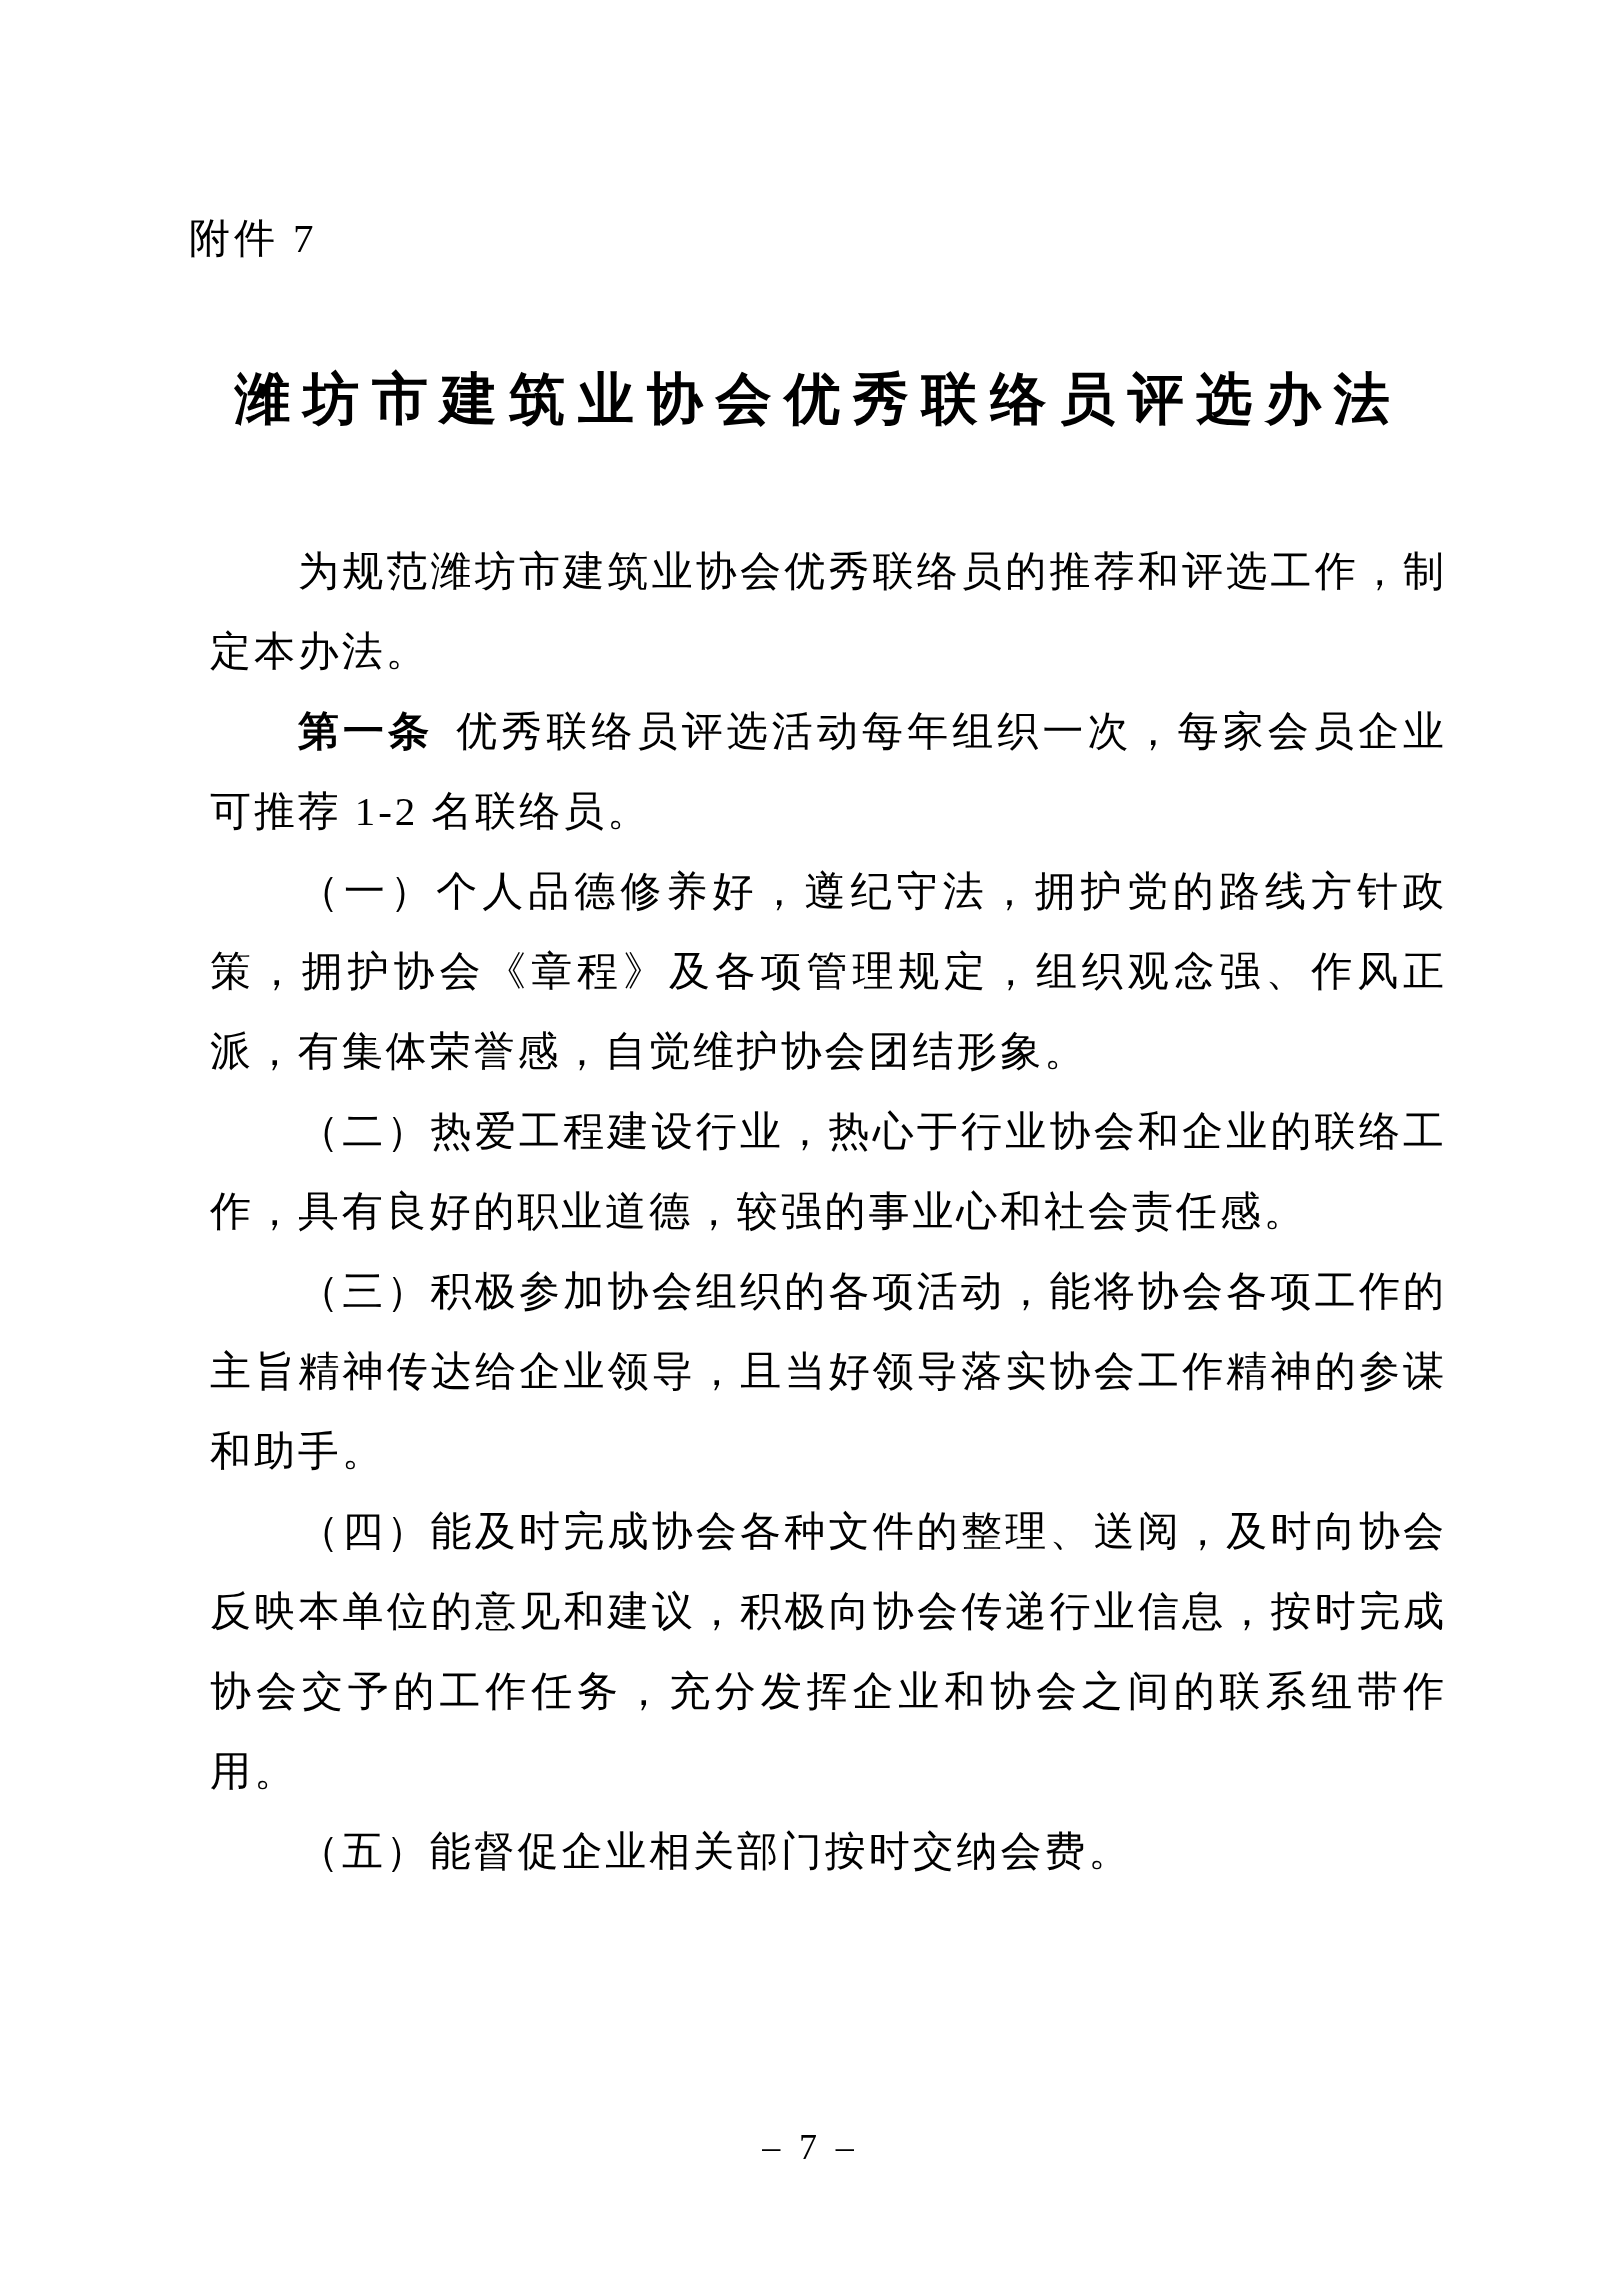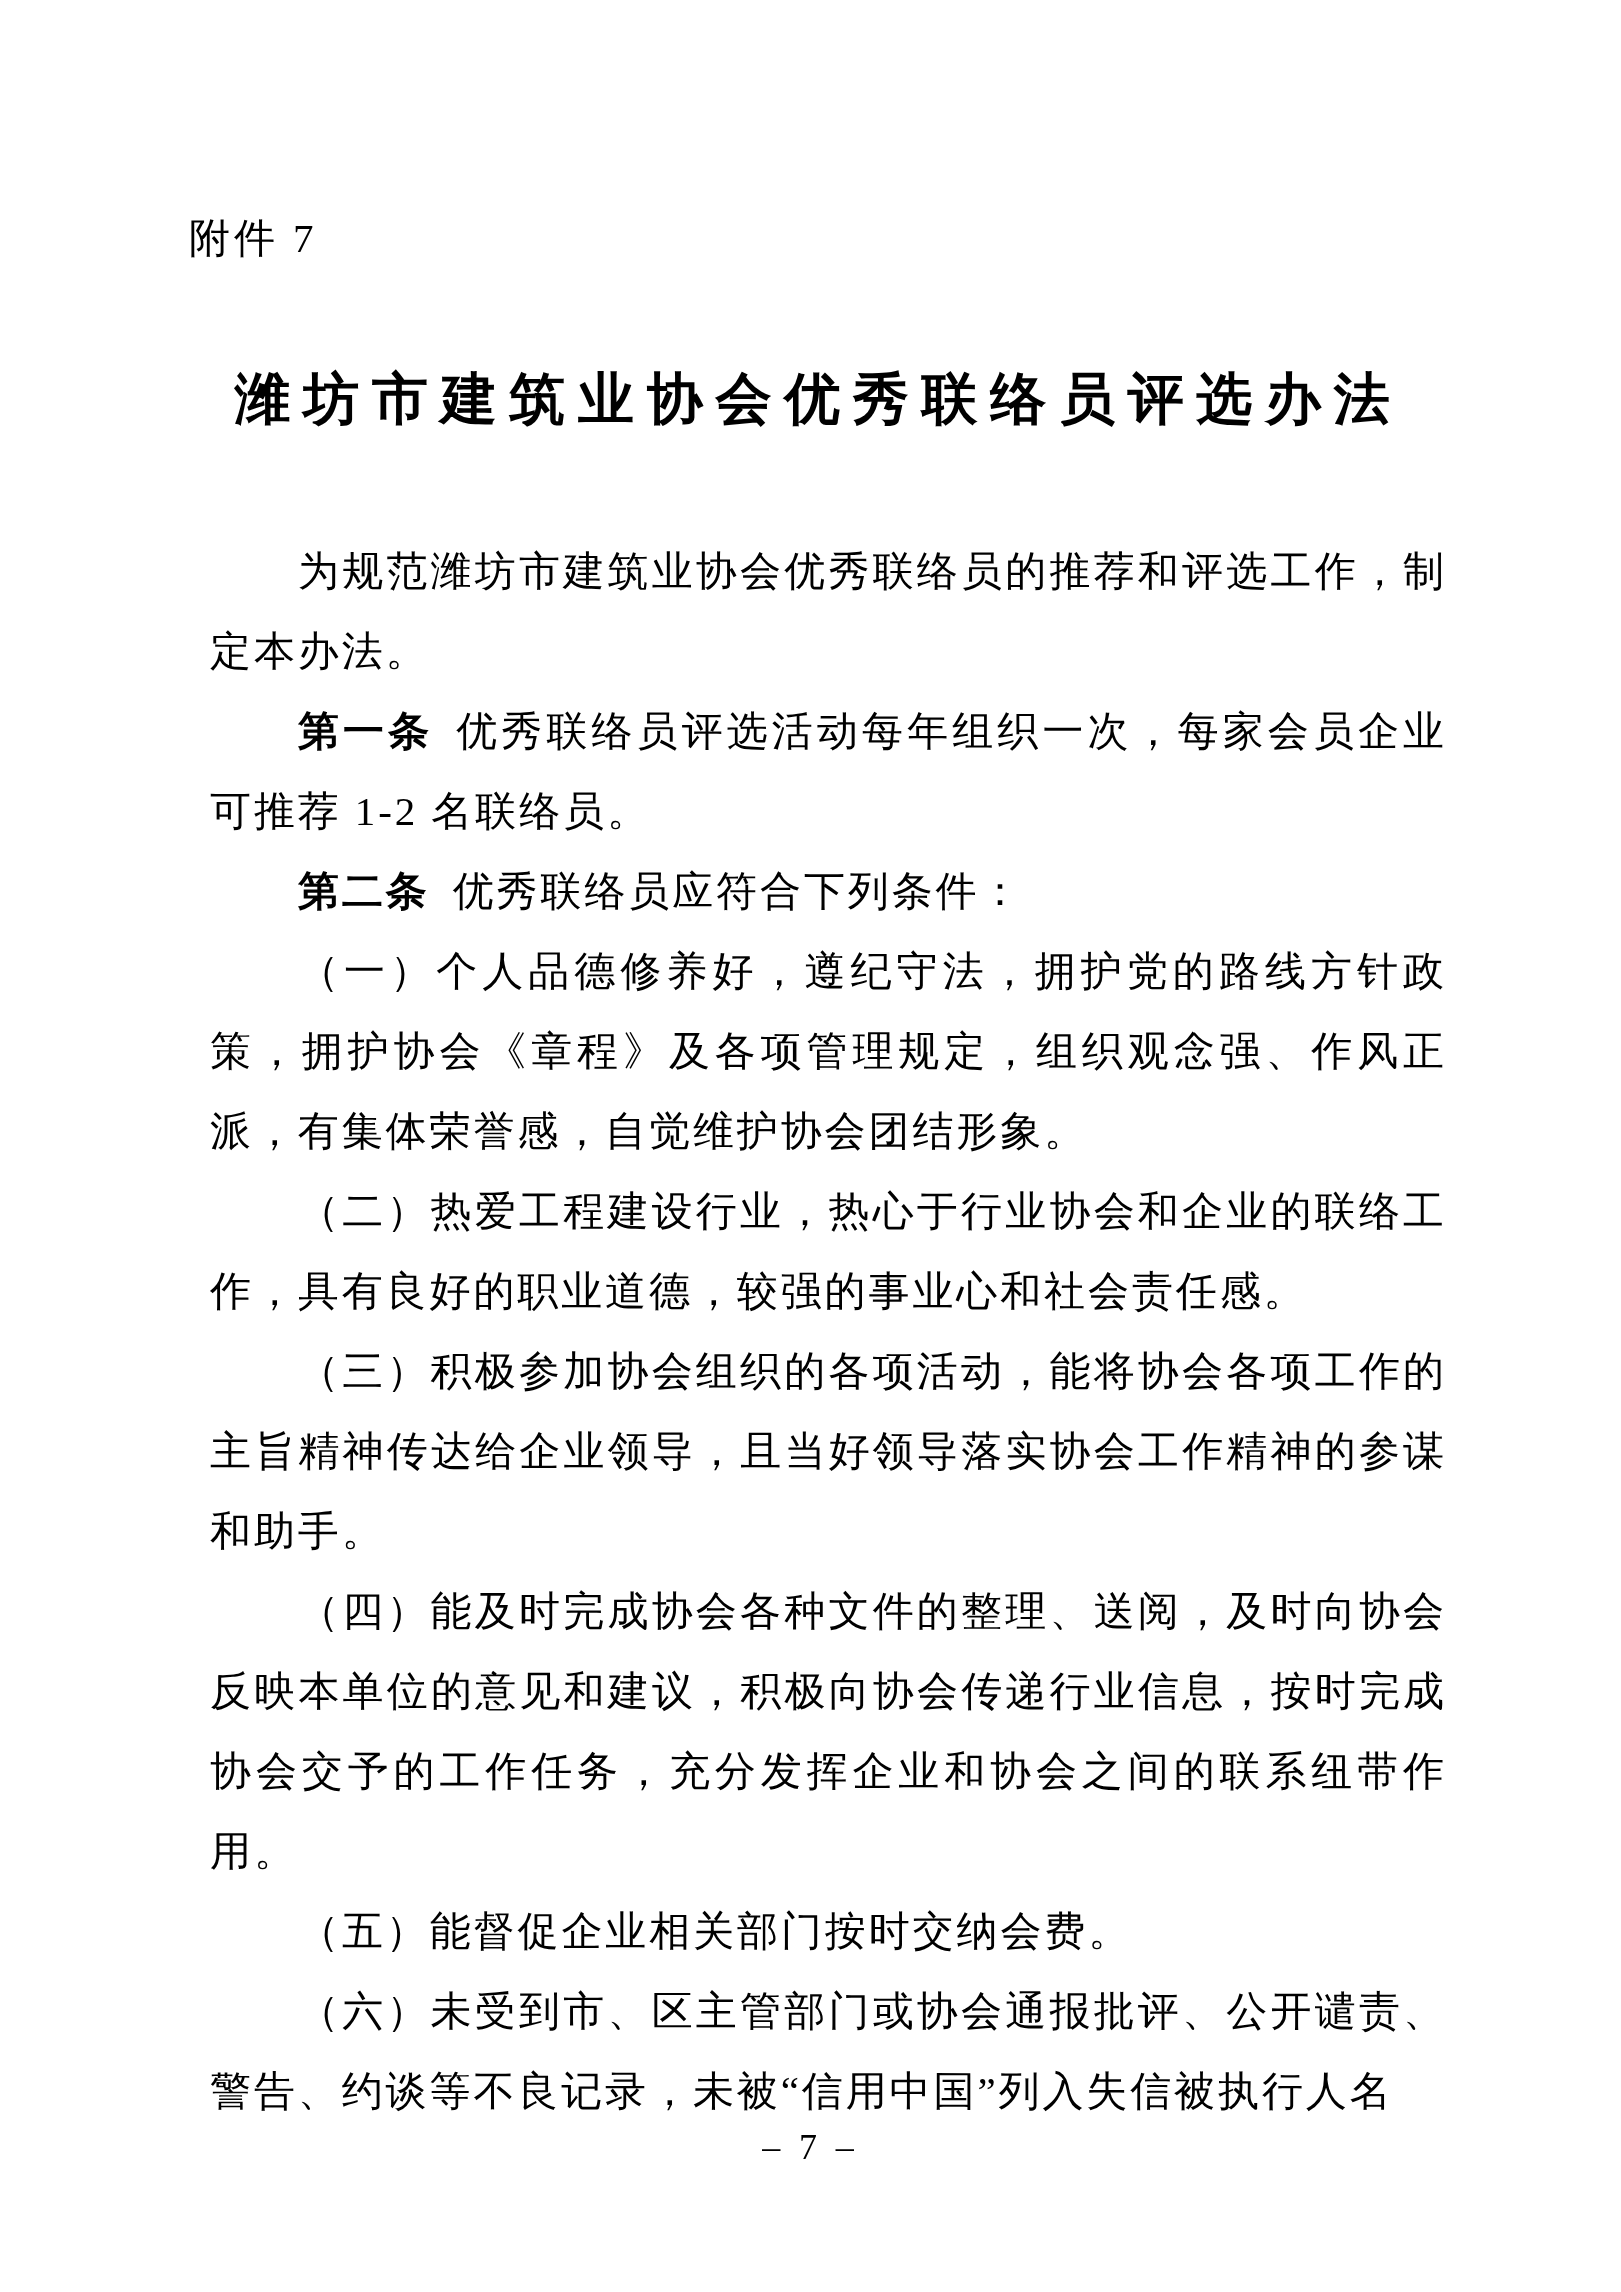--- a/index.html
+++ b/index.html
@@ -84,32 +84,30 @@
   <div class="attachment-label">附件 7</div>
 
   <h1 class="doc-title">潍坊市建筑业协会优秀联络员评选办法</h1>
 
   <div class="body-text">
 
     <p class="para"><span class="para-label"></span><span class="para-text">为规范潍坊市建筑业协会优秀联络员的推荐和评选工作，制定本办法。</span></p>
 
     <p class="para"><span class="para-label">第一条</span><span class="para-text">优秀联络员评选活动每年组织一次，每家会员企业可推荐 1-2 名联络员。</span></p>
 
-    <p class="para"><span class="para-label">第二条</span><span class="para-text">优秀联络员应符合下列条件：</span></p>
 
     <p class="para"><span class="para-label"></span><span class="para-text">（一）个人品德修养好，遵纪守法，拥护党的路线方针政策，拥护协会《章程》及各项管理规定，组织观念强、作风正派，有集体荣誉感，自觉维护协会团结形象。</span></p>
 
     <p class="para"><span class="para-label"></span><span class="para-text">（二）热爱工程建设行业，热心于行业协会和企业的联络工作，具有良好的职业道德，较强的事业心和社会责任感。</span></p>
 
     <p class="para"><span class="para-label"></span><span class="para-text">（三）积极参加协会组织的各项活动，能将协会各项工作的主旨精神传达给企业领导，且当好领导落实协会工作精神的参谋和助手。</span></p>
 
     <p class="para"><span class="para-label"></span><span class="para-text">（四）能及时完成协会各种文件的整理、送阅，及时向协会反映本单位的意见和建议，积极向协会传递行业信息，按时完成协会交予的工作任务，充分发挥企业和协会之间的联系纽带作用。</span></p>
 
     <p class="para"><span class="para-label"></span><span class="para-text">（五）能督促企业相关部门按时交纳会费。</span></p>
 
-    <p class="para"><span class="para-label"></span><span class="para-text">（六）未受到市、区主管部门或协会通报批评、公开谴责、警告、约谈等不良记录，未被“信用中国”列入失信被执行人名</span></p>
 
   </div>
 
   <div class="page-number">– 7 –</div>
 
 </div>
 
 
 </body></html>

